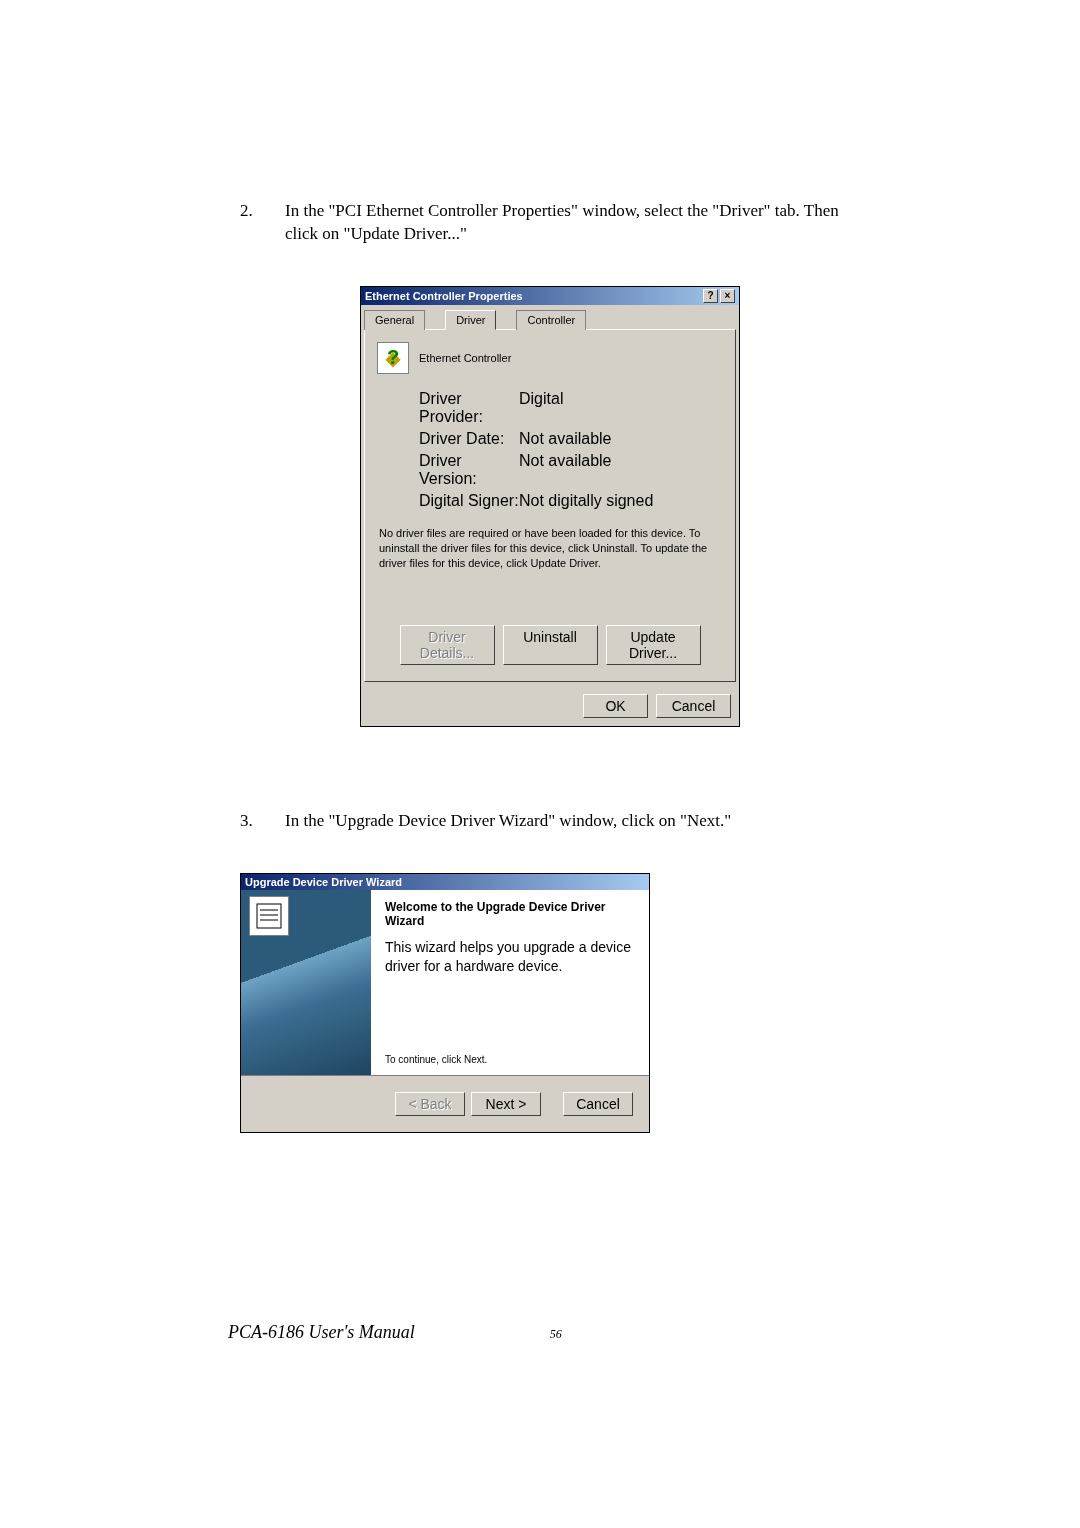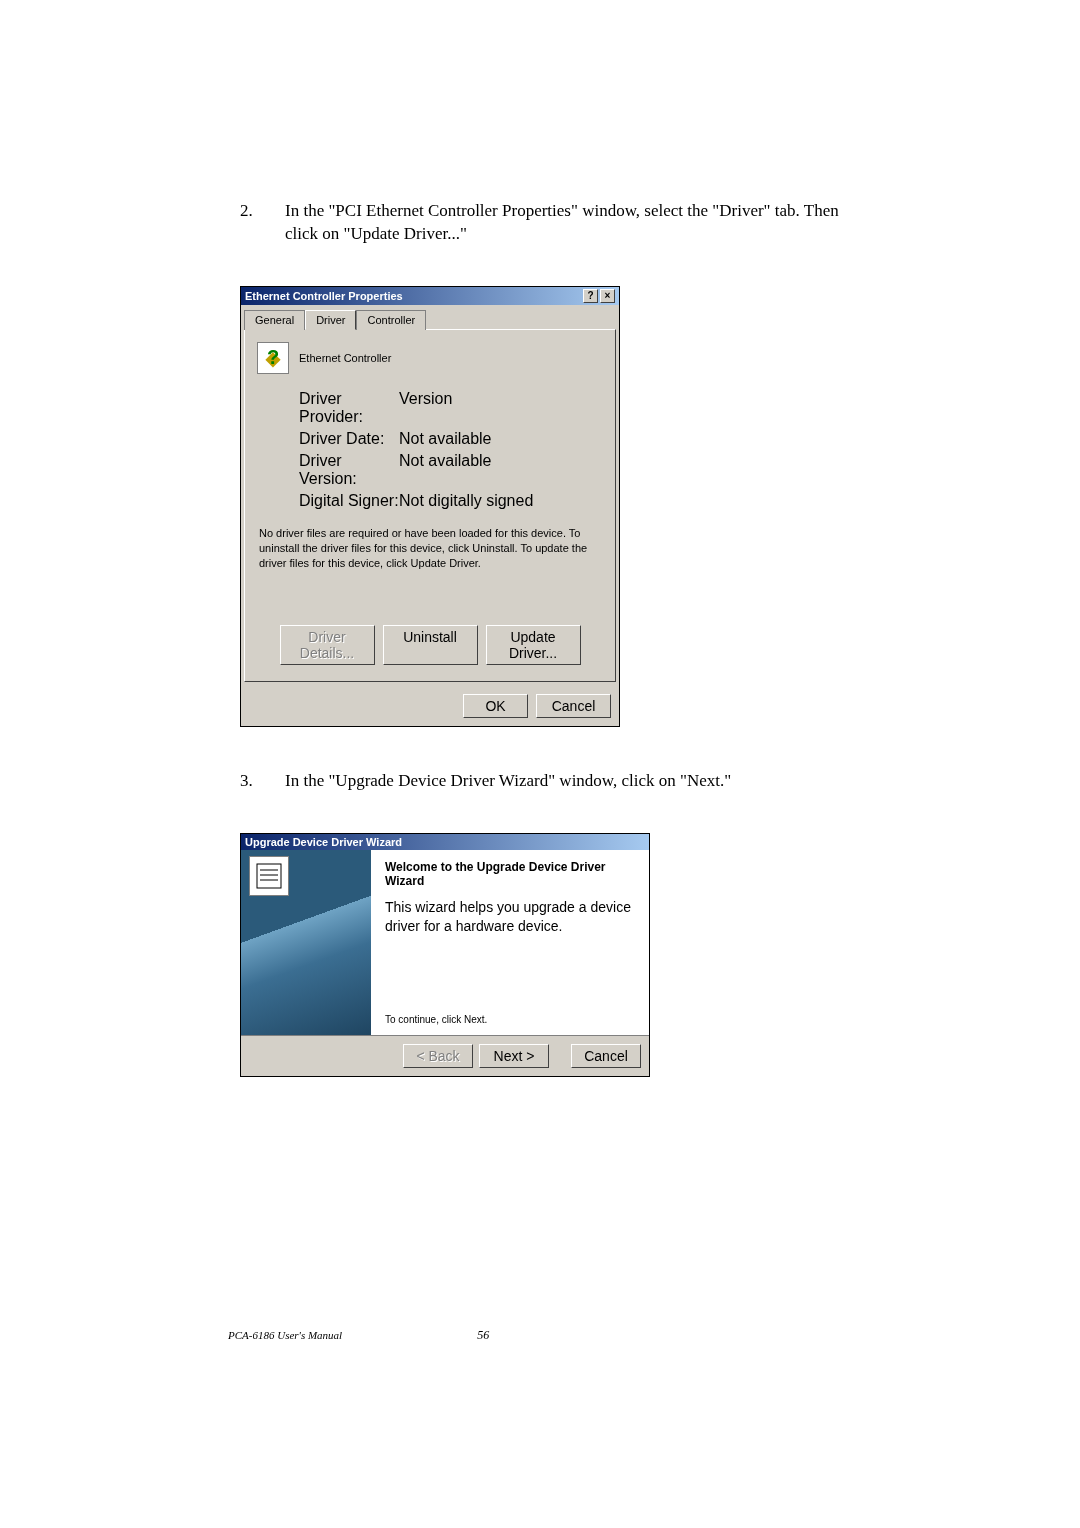--- a/index.html
+++ b/index.html
@@ -18,21 +18,21 @@
       align-items: flex-start;
       gap: 30px;
       font-size: 17px;
       line-height: 1.35;
       margin-bottom: 40px;
     }
     .instruction-num { width: 15px; }
     .instruction-text { flex: 1; }
     
     
-    .dialog-wrapper-1 { display: flex; margin: 10px 0 43px; }
+    .dialog-wrapper-1 { display: flex; justify-content: center; margin: 10px 0 83px; }
     .dialog1 {
       width: 380px;
       background: #d4d0c8;
       border: 1px solid #000;
       font-family: Tahoma, Arial, sans-serif;
       font-size: 11px;
     }
     .titlebar {
       background: linear-gradient(to right, #0a246a, #a6caf0);
       color: #fff;
@@ -56,20 +56,21 @@
       justify-content: center;
       color: #000;
       font-size: 10px;
       font-weight: bold;
       line-height: 1;
     }
     .tab-strip {
       display: flex;
       padding: 5px 3px 0;
       margin-bottom: -1px;
+      gap: 20px;
     }
     .tab {
       padding: 3px 10px;
       border: 1px solid #808080;
       border-bottom: none;
       background: #d4d0c8;
       position: relative;
       font-size: 11px;
     }
     .tab.active {
@@ -180,39 +181,39 @@
     .wizard-text {
       font-size: 14px;
       margin-bottom: auto;
       line-height: 1.3;
     }
     .wizard-continue { font-size: 10px; margin-top: auto; }
     .wizard-buttons {
       display: flex;
       gap: 6px;
       justify-content: flex-end;
-      padding: 8px;
+      padding: 16px;
       background: #d4d0c8;
       border-top: 1px solid #808080;
     }
     .wizard-buttons .win-btn { width: 70px; }
     .wizard-buttons .gap { width: 10px; }
     
     .footer {
       position: absolute;
       bottom: 185px;
       left: 0;
       width: 100%;
       display: flex;
       align-items: baseline;
       gap: 135px;
       font-family: "Times New Roman", serif;
       padding-left: 228px;
     }
-    .footer-title { font-style: italic; font-size: 11px; }
+    .footer-title { font-style: italic; font-size: 18px; }
     .footer-page { font-style: italic; font-size: 12px; }
   </style>
 </head>
 <body>
 
 <div class="page-content">
 
   <div class="instruction-row">
     <div class="instruction-num">2.</div>
     <div class="instruction-text">In the "PCI Ethernet Controller Properties" window, select the "Driver" tab. Then click on "Update Driver..."</div>
@@ -234,21 +235,21 @@
       </div>
       <div class="tab-body">
         <div class="device-row">
           <div class="device-icon">
               <span>◆</span>
             </div>
           <span>Ethernet Controller</span>
         </div>
         <div class="info-row">
           <span class="info-label">Driver Provider:</span>
-          <span>Version</span>
+          <span>Digital</span>
         </div>
         <div class="info-row">
           <span class="info-label">Driver Date:</span>
           <span>Not available</span>
         </div>
         <div class="info-row">
           <span class="info-label">Driver Version:</span>
           <span>Not available</span>
         </div>
         <div class="info-row">

